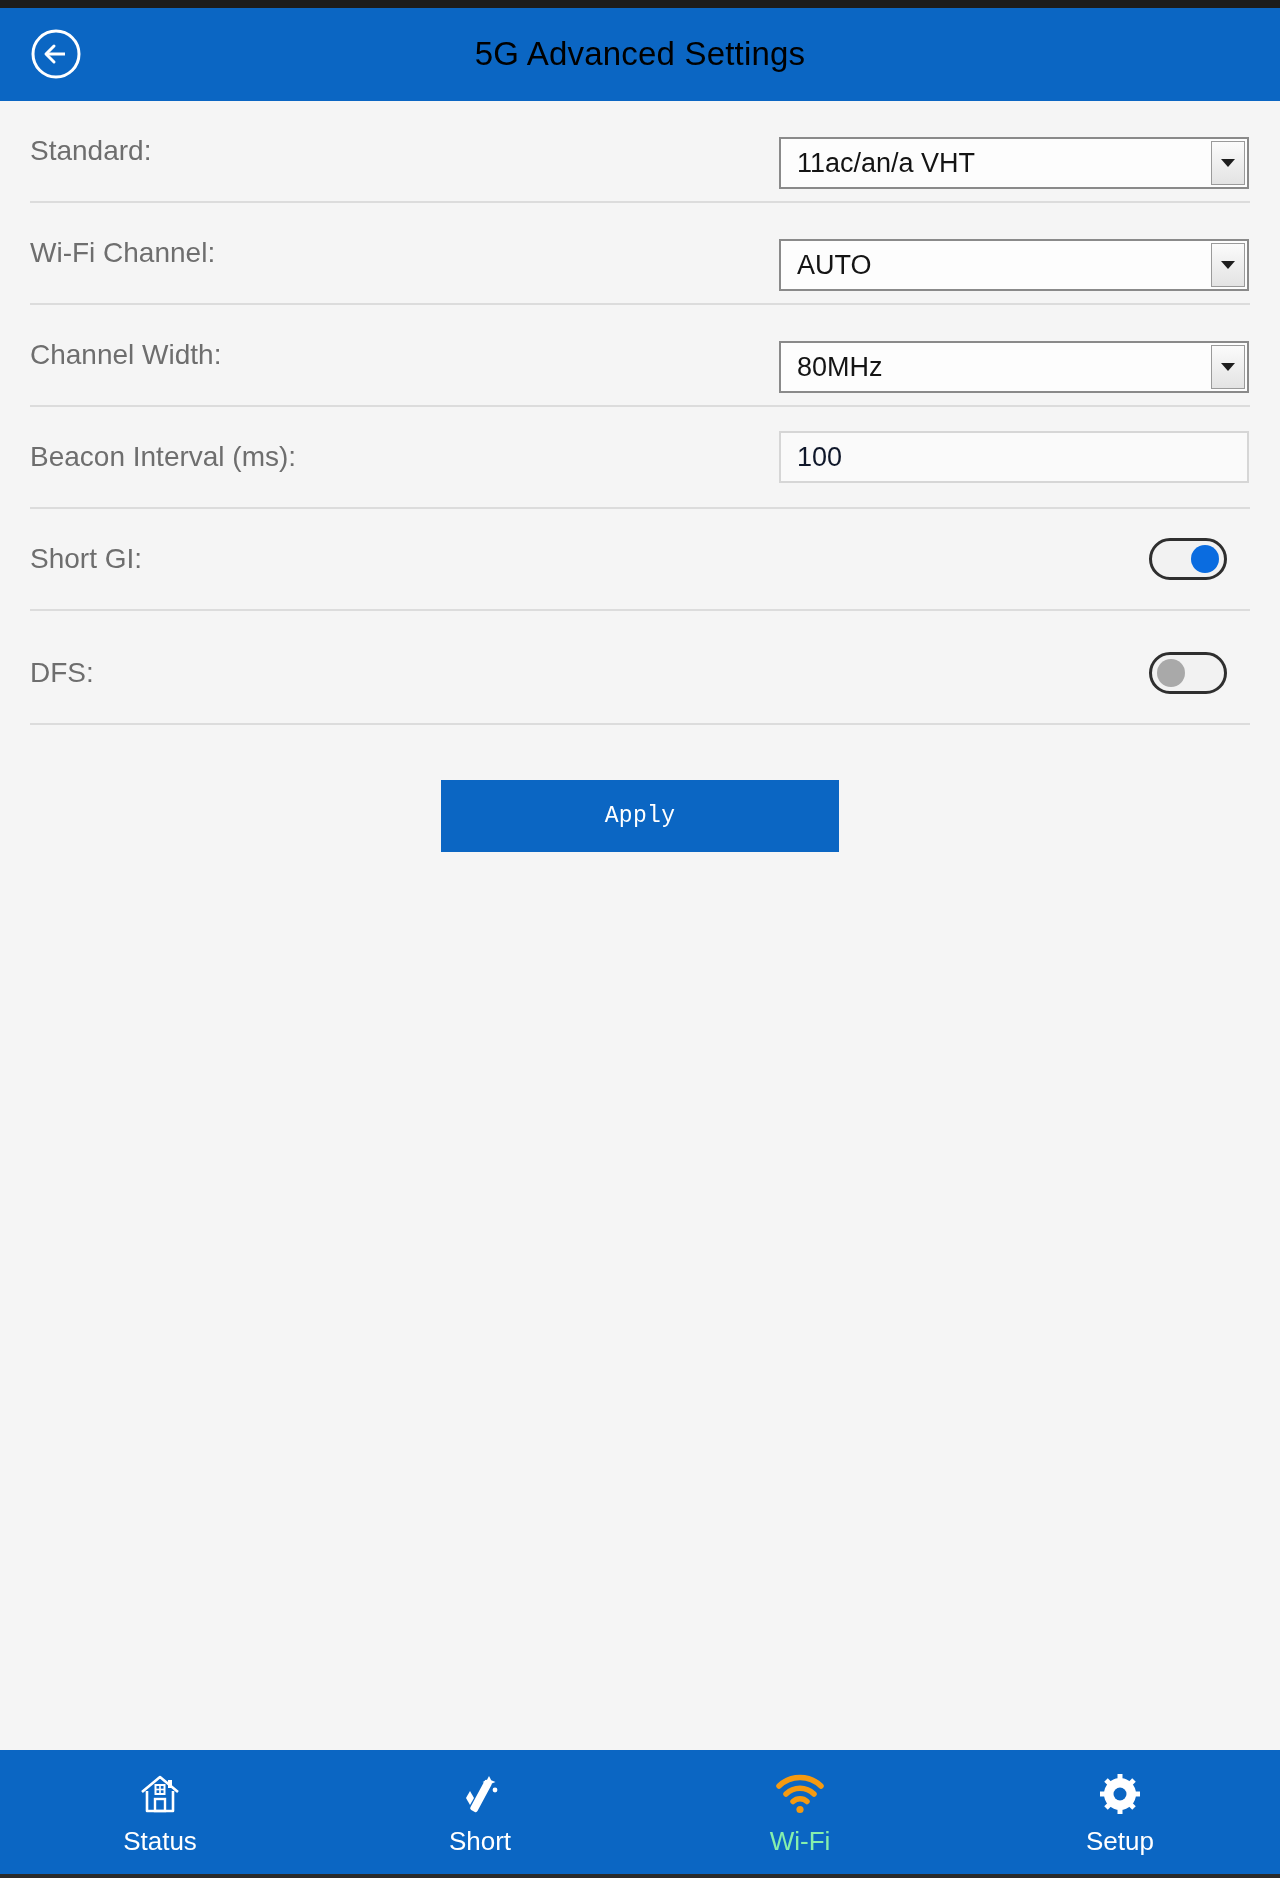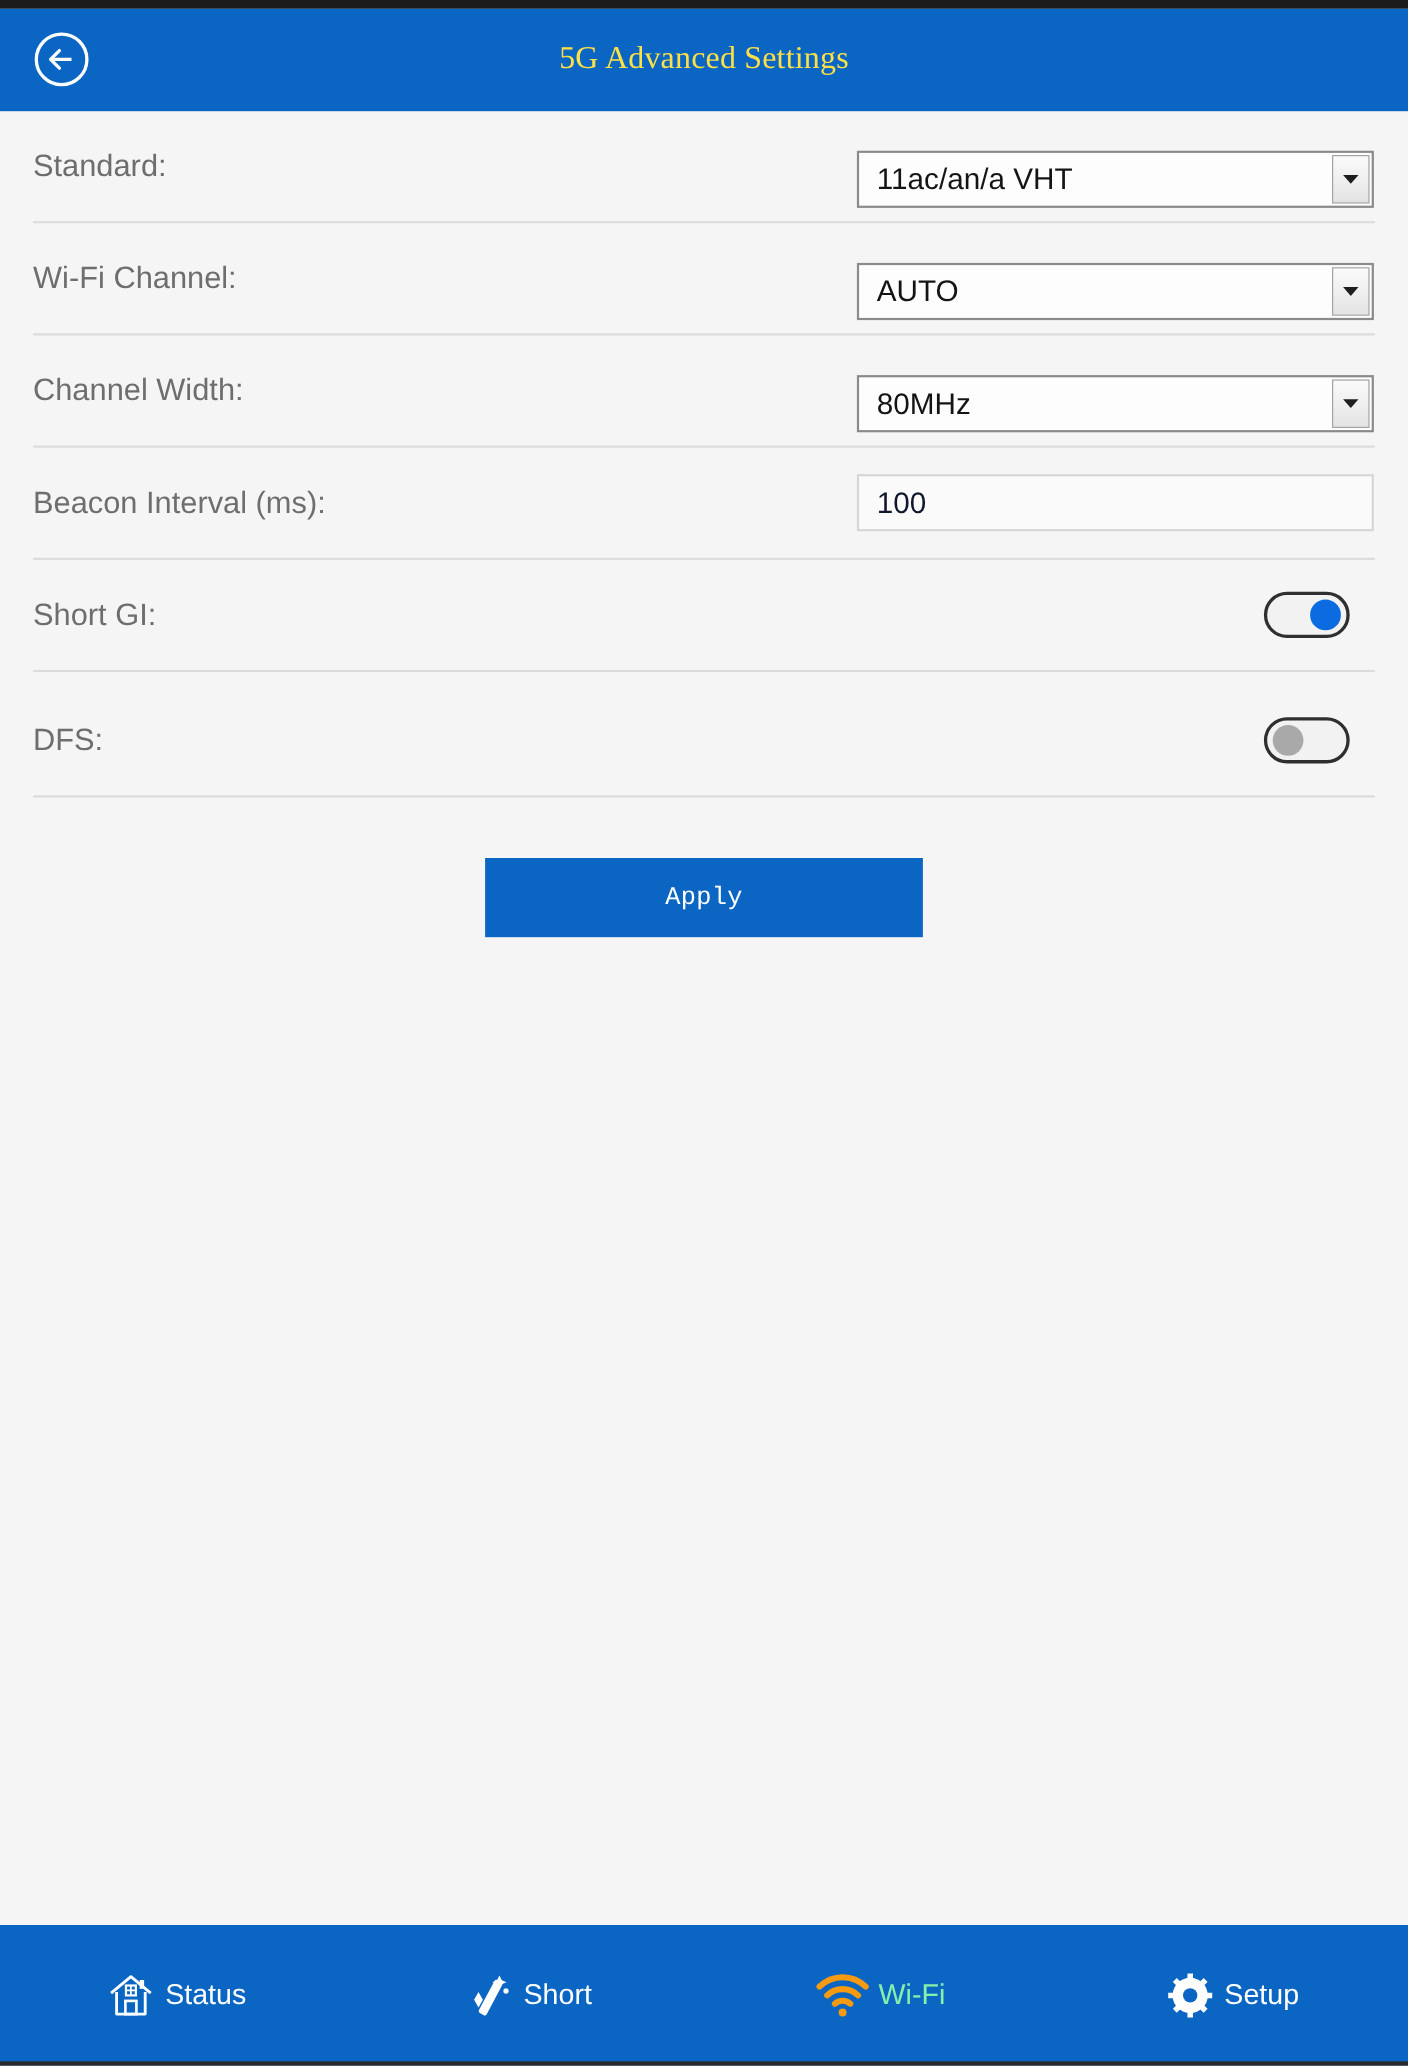--- a/index.html
+++ b/index.html
@@ -28,23 +28,22 @@
   }
   .back-btn {
     position: absolute; left: 30px; top: 50%;
     transform: translateY(-50%);
     width: 52px; height: 52px;
     display: flex; align-items: center; justify-content: center;
     cursor: pointer;
   }
   .header-title {
     width: 100%; text-align: center;
-    color: #fde047; font-size: 29px; font-weight: 400;
+    color: #000000; font-size: 33px; font-weight: 400;
     letter-spacing: .2px;
-    font-family: Liberation Serif, serif;
   }
 
   
   .content { flex: 1 1 auto; position: relative; }
   .rows { padding: 0 30px; }
   .row {
     display: flex; align-items: center;
     justify-content: space-between;
     height: 102px;
     border-bottom: 2px solid #dcdcdc;
@@ -135,21 +134,21 @@
   .bottom-nav {
     flex: 0 0 auto;
     height: 128px;
     background: #0b66c3;
     display: flex;
     border-top: 3px solid #0b66c3;
     border-bottom: 4px solid #2a2a2a;
   }
   .nav-item {
     flex: 1 1 0;
-    display: flex; flex-direction: row;
+    display: flex; flex-direction: column;
     align-items: center; justify-content: center;
     gap: 8px; cursor: pointer;
   }
   .nav-icon { height: 48px; display: flex; align-items: center; justify-content: center; }
   .nav-label { font-size: 26px; color: #ffffff; }
   .nav-item.active .nav-label { color: #86efac; }
 </style>
 </head>
 <body>
 

